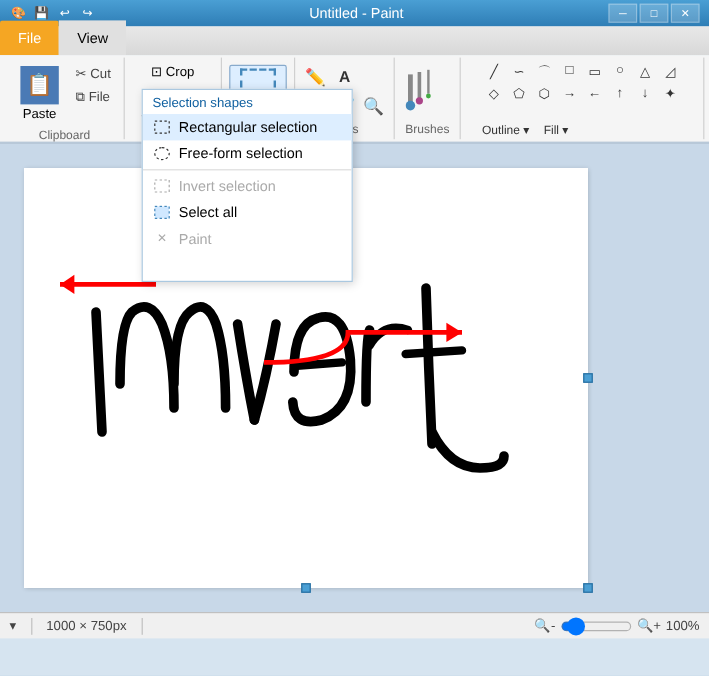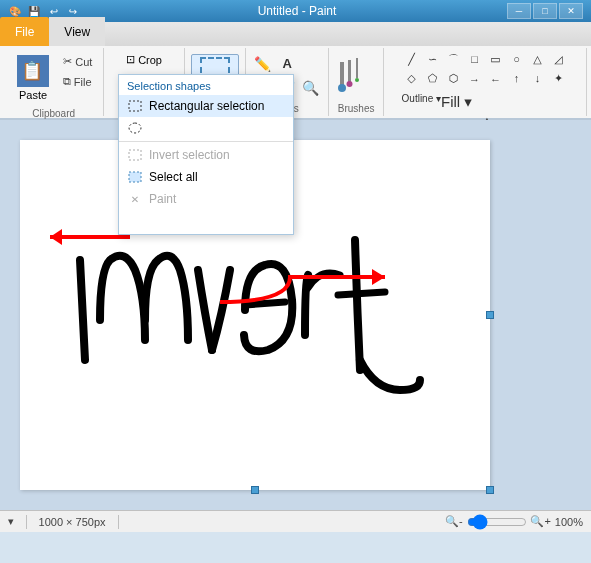--- a/index.html
+++ b/index.html
@@ -238,23 +238,23 @@
       display: flex;
       align-items: center;
       justify-content: center;
       cursor: pointer;
       border: 1px solid transparent;
       font-size: 11px;
       color: #333;
     }
     .shapes-extras {
       display: flex;
-      gap: 0;
-      align-items: flex-start;
-      margin-top: 4px;
+      gap: 12px;
+      align-items: flex-end;
+      margin-top: 14px;
     }
 
     
     .dropdown-menu {
       position: absolute;
       top: 74px;
       left: 118px;
       background: white;
       border: 1px solid #aac8e0;
       box-shadow: 2px 2px 8px rgba(0,0,0,0.2);
@@ -490,21 +490,21 @@
             <div class="shape-icon">⬠</div>
             <div class="shape-icon">⬡</div>
             <div class="shape-icon">→</div>
             <div class="shape-icon">←</div>
             <div class="shape-icon">↑</div>
             <div class="shape-icon">↓</div>
             <div class="shape-icon">✦</div>
           </div>
           <div class="shapes-extras">
             <span style="font-size:10px;color:#333;cursor:pointer">Outline ▾</span>
-            <span style="font-size:15px;color:#333;cursor:pointer">Fill ▾</span>
+            <span style="font-size:10px;color:#333;cursor:pointer">Fill ▾</span>
           </div>
         </div>
         <div style="display:flex;flex-direction:column;justify-content:center;margin-left:4px">
           <div style="font-size:9px;color:#444;cursor:pointer;padding:2px">▲</div>
           <div style="font-size:9px;color:#444;cursor:pointer;padding:2px">▼</div>
         </div>
       </div>
       <div class="ribbon-group-label">Shapes</div>
     </div>
   </div>
@@ -518,20 +518,21 @@
         </svg>
       </div>
       <span>Rectangular selection</span>
     </div>
     <div class="dropdown-item">
       <div class="item-icon">
         <svg width="14" height="12" viewBox="0 0 14 12">
           <path d="M7,1 C10,1 13,3 13,6 C13,9 10,11 7,11 C4,11 1,9 1,6 C1,3 4,1 7,1 Z" fill="none" stroke="#333" stroke-width="1" stroke-dasharray="2,2"></path>
         </svg>
       </div>
+      <span>Free-form selection</span>
     </div>
     <div class="dropdown-separator"></div>
     <div class="dropdown-item disabled">
       <div class="item-icon">
         <svg width="14" height="12" viewBox="0 0 14 12">
           <rect x="1" y="1" width="12" height="10" fill="none" stroke="#aaa" stroke-width="1" stroke-dasharray="2,2"></rect>
         </svg>
       </div>
       <span>Invert selection</span>
     </div>

